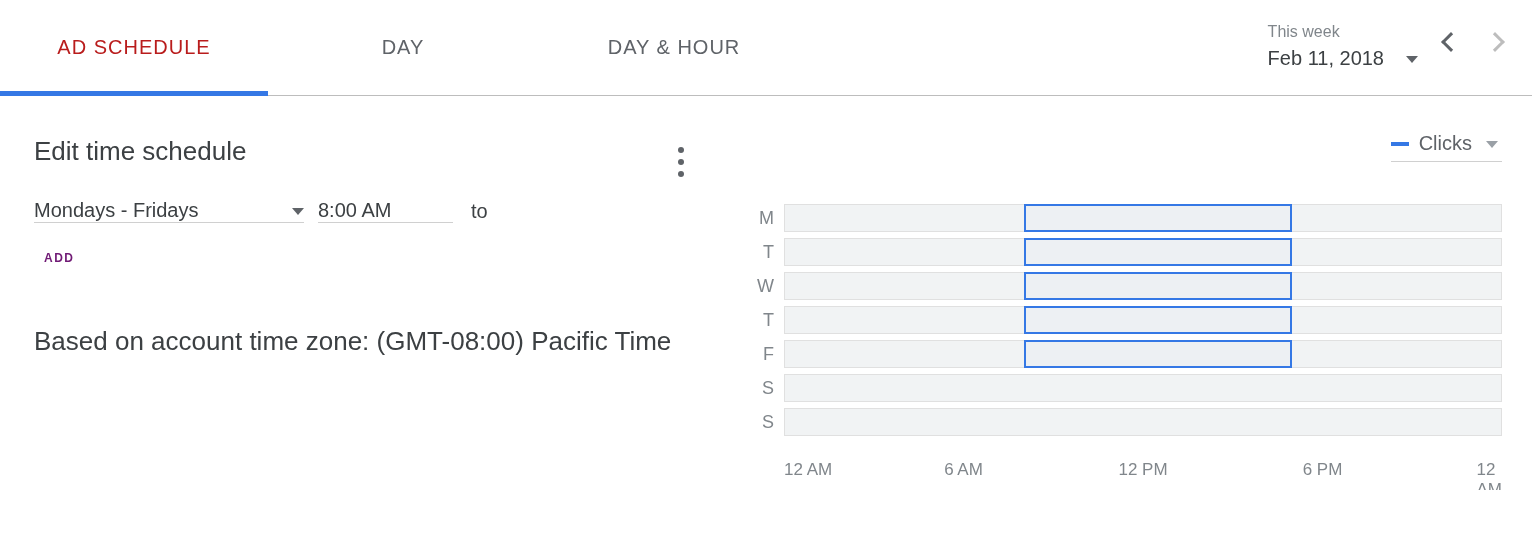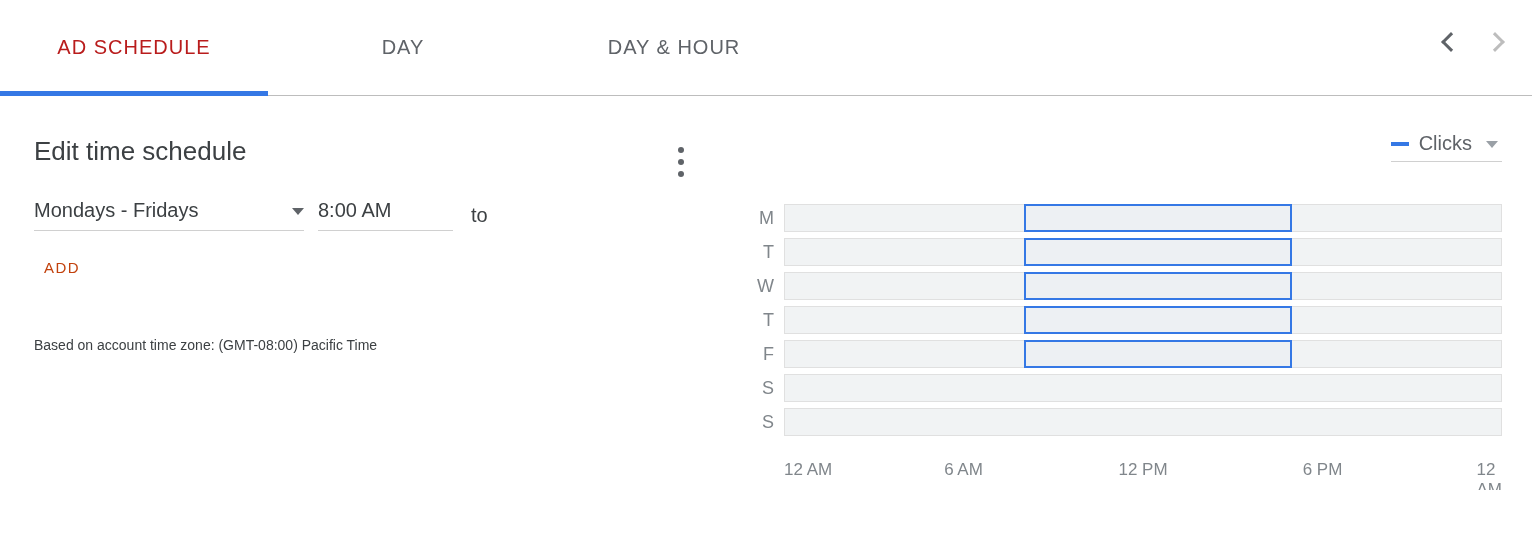--- a/index.html
+++ b/index.html
@@ -128,40 +128,40 @@
     display: flex;
     align-items: center;
     margin-top: 32px;
     font-size: 20px;
     color: #3c4043;
   }
   .sel {
     display: flex;
     align-items: center;
     border-bottom: 1px solid #d0d0d0;
-    padding-bottom: 8px;
+    padding-bottom: 0;
     cursor: pointer;
   }
   .sel-days { width: 270px; }
   .sel-days .caret-down { margin-left: auto; }
   .sel-time { width: 135px; margin-left: 14px; text-align: center; }
   .to-label { margin: 0 16px 0 18px; color: #3c4043; }
 
   .add-btn {
-    font-size: 15px;
+    font-size: 12px;
     letter-spacing: 1.5px;
-    color: #c2410c;
-    font-weight: 400;
+    color: #701a75;
+    font-weight: 700;
     margin-top: 28px;
     margin-left: 10px;
     cursor: pointer;
     display: inline-block;
   }
   .tz-note {
-    font-size: 14px;
+    font-size: 26px;
     color: #3c4043;
     margin-top: 60px;
   }
 
   
   .right {
     flex: 1 1 auto;
     margin-left: 60px;
     position: relative;
   }
@@ -230,20 +230,27 @@
 </style>
 </head>
 <body>
 
 <div class="tabbar">
   <div class="tab tab-1">AD SCHEDULE</div>
   <div class="tab tab-3">DAY</div>
   <div class="tab tab-2">DAY &amp; HOUR</div>
   <div class="tab-spacer"></div>
 
+  <div class="date-group">
+    <div class="date-label">This week</div>
+    <div class="date-row">
+      <div class="date-value">Feb 11, 2018</div>
+      <div class="caret-down"></div>
+    </div>
+  </div>
 
   <div class="nav-arrows">
     <div class="chevron chev-left"></div>
     <div class="chevron chev-right"></div>
   </div>
 </div>
 
 <div class="content">
 
   <div class="left">

